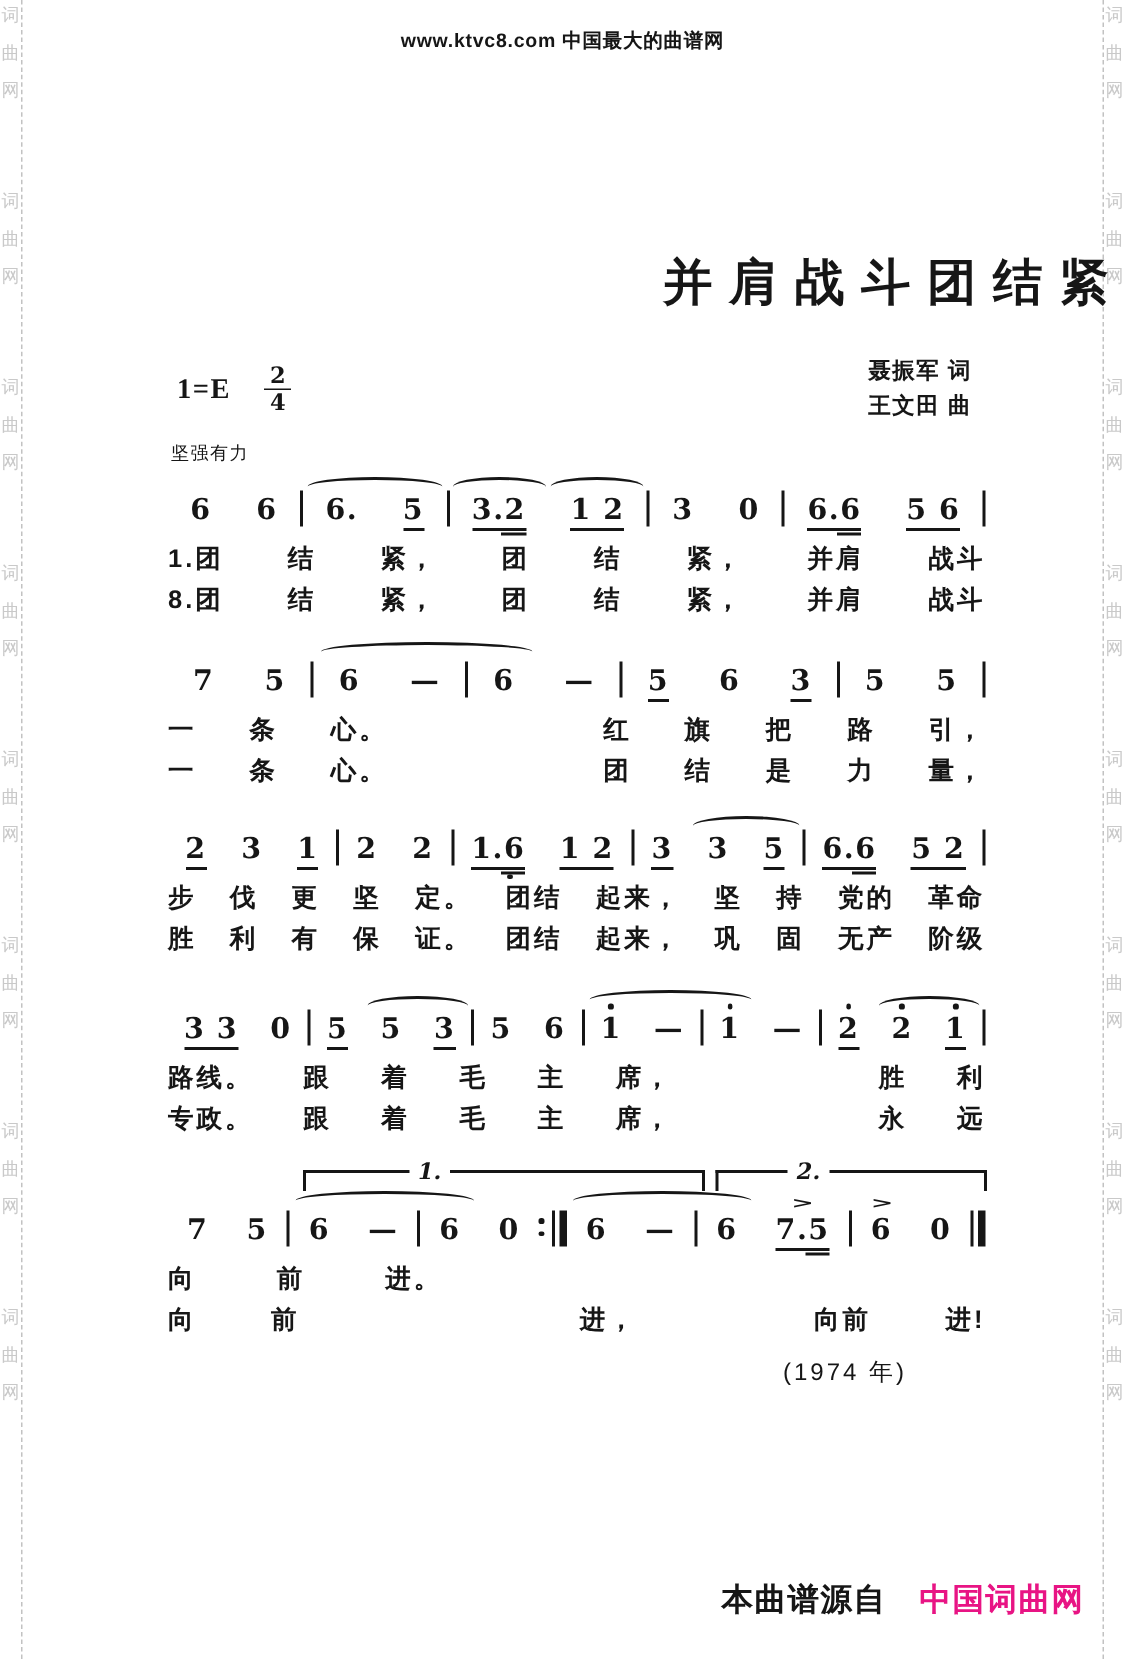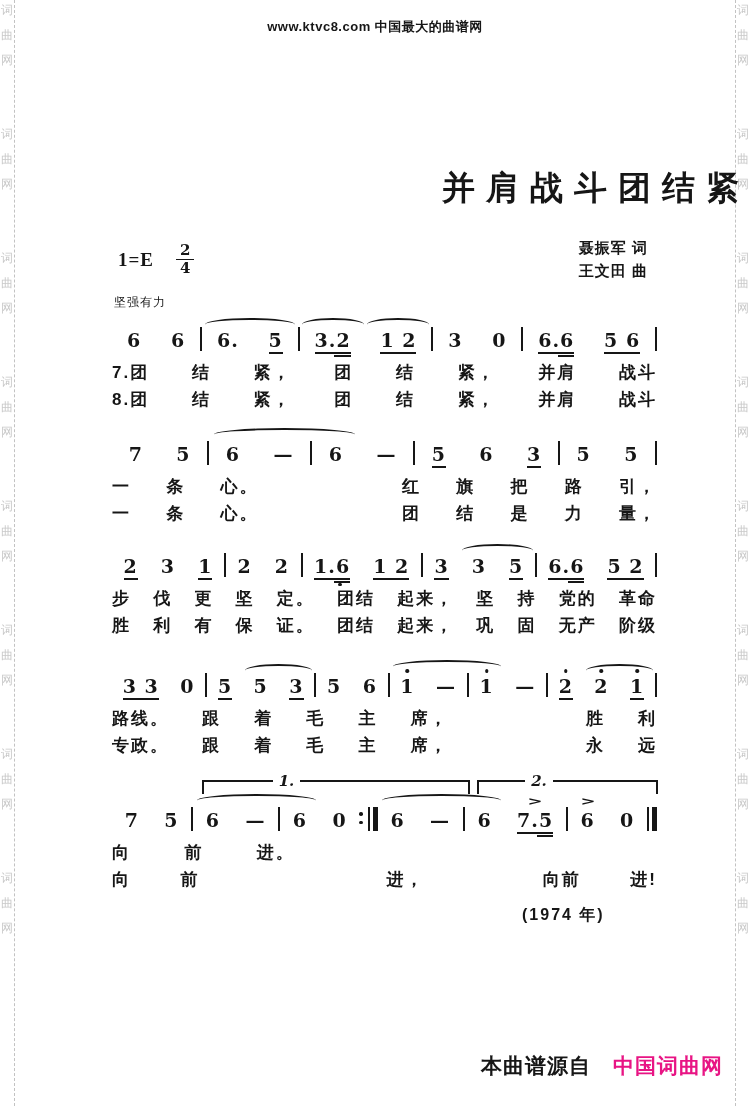--- a/index.html
+++ b/index.html
@@ -23,21 +23,21 @@
   .title{position:absolute;top:166px;left:0;right:0;margin:0;text-align:right;
          font-size:33px;font-weight:700;letter-spacing:11px;}
   .keyrow{position:absolute;top:242px;left:118px;display:flex;gap:22px;align-items:center;}
   .keysig{font-family:Liberation Serif, serif;font-weight:700;font-size:19px;letter-spacing:1px;}
   .meter{display:flex;flex-direction:column;align-items:center;
          font-family:"DejaVu Serif",serif;font-weight:700;font-size:15px;line-height:1.15;}
   .meter .num{border-bottom:1.5px solid #161616;padding:0 4px;}
   .credits{position:absolute;top:236px;right:102px;font-size:15px;font-weight:600;
            line-height:1.55;text-align:center;letter-spacing:1px;}
   .tempo{position:absolute;top:294px;left:114px;font-size:12px;font-weight:400;letter-spacing:1px;}
-  .year{position:absolute;top:905px;left:522px;font-size:16px;font-weight:700;letter-spacing:2px;}
+  .year{position:absolute;top:905px;left:522px;font-size:16px;font-weight:400;letter-spacing:2px;}
   
   .score{position:absolute;left:112px;width:545px;top:0;}
   .system{position:absolute;left:0;right:0;}
   .sys1{top:322px;} .sys2{top:436px;} .sys3{top:548px;} .sys4{top:668px;} .sys5{top:782px;}
   .sys5 .notes-row{margin-top:20px;}
   .notes-row{display:flex;align-items:flex-end;justify-content:space-between;
              height:34px;position:relative;}
   .tok{position:relative;display:inline-flex;justify-content:center;flex-grow:1;
        font-family:"DejaVu Serif",serif;font-weight:700;font-size:19px;line-height:1;
        padding-bottom:6px;}
@@ -219,21 +219,21 @@
         <span class="bar"></span>
         <span class="tok has-u">
           <span class="txt u">6.6<i class="u2line"></i></span>
         </span>
         <span class="tok has-u">
           <span class="txt u">5 6</span>
         </span>
         <span class="bar"></span>
       </div>
       <div class="lyrics-row">
-        <span>7.团</span>
+        <span>1.团</span>
         <span>结</span>
         <span>紧，</span>
         <span>团</span>
         <span>结</span>
         <span>紧，</span>
         <span>并肩</span>
         <span>战斗</span>
       </div>
       <div class="lyrics-row">
         <span>8.团</span>

